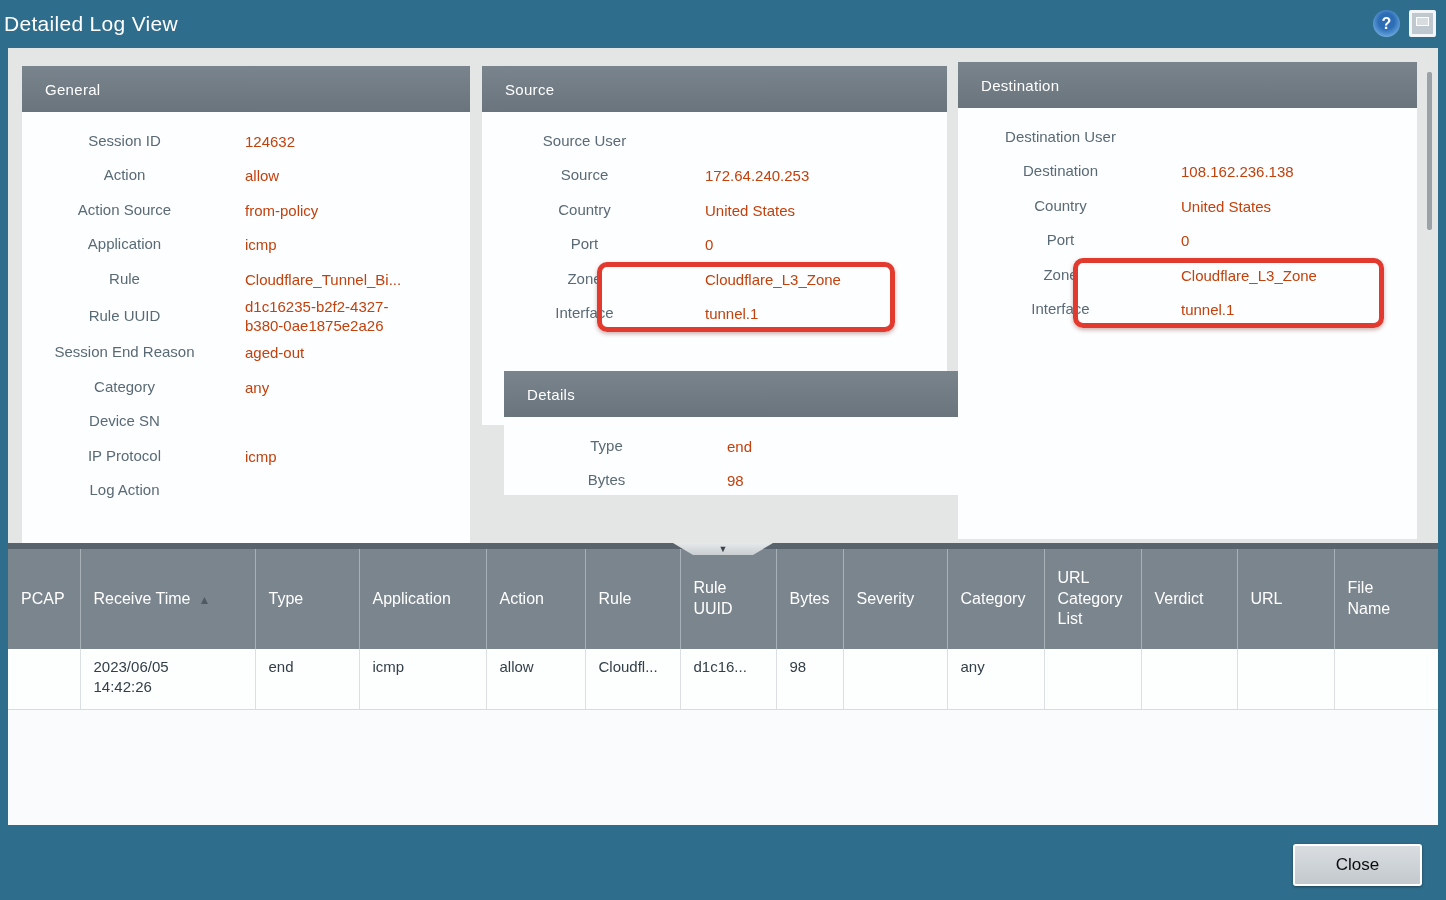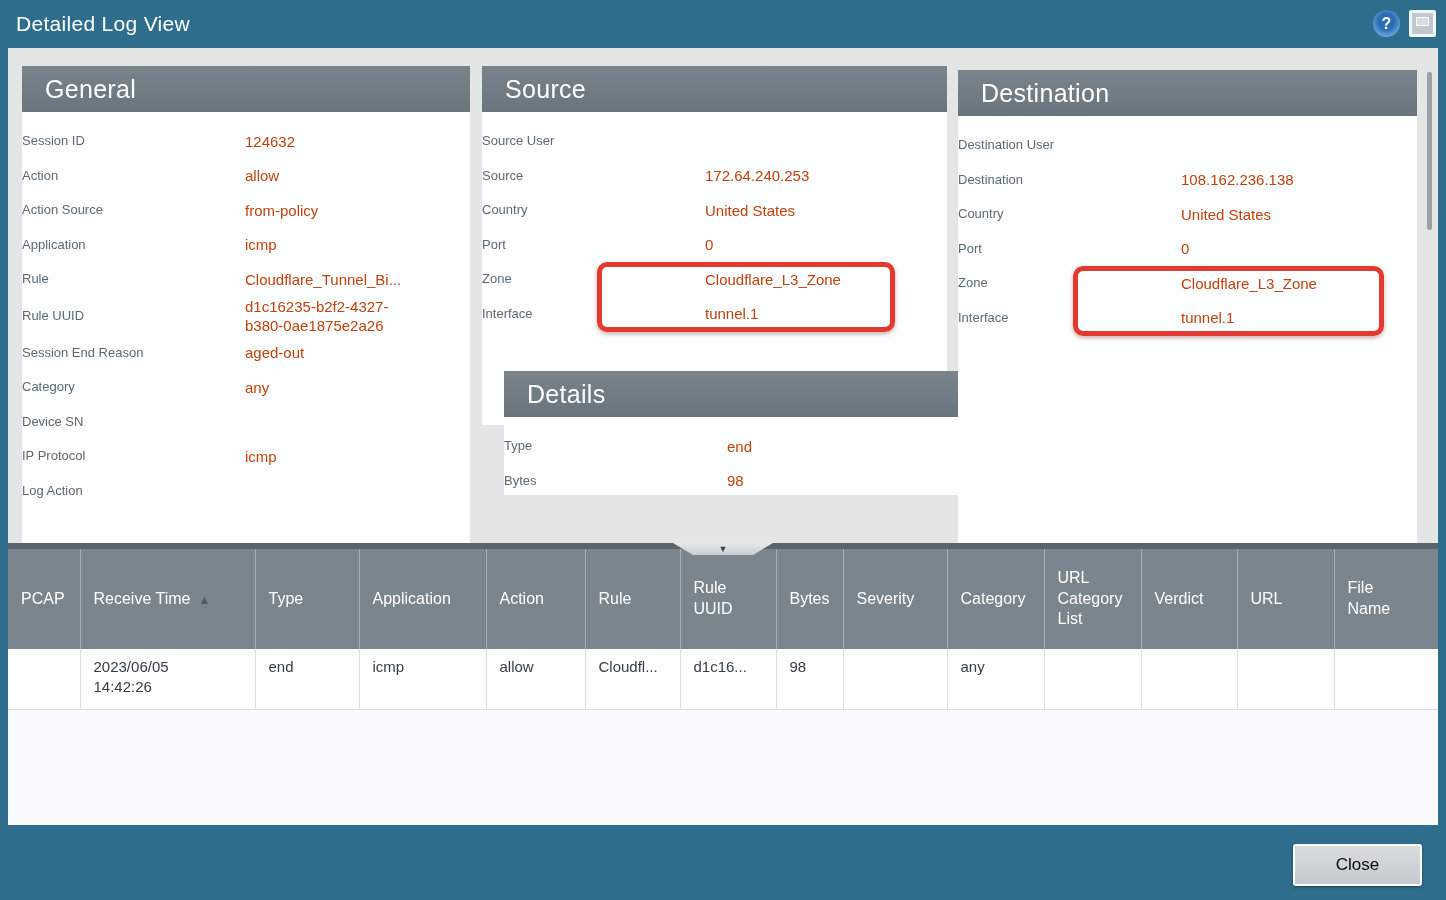--- a/index.html
+++ b/index.html
@@ -12,21 +12,21 @@
   }
   .stage { position: absolute; inset: 0; }
 
   
   .title-bar {
     position: absolute; left: 0; top: 0; width: 1446px; height: 48px;
     display: flex; align-items: center;
   }
   .title-text {
     color: #fff; font-size: 21px; font-weight: 300; letter-spacing: .3px;
-    padding-left: 16px;
+    padding-left: 4px;
   }
   .help-icon {
     position: absolute; left: 1373px; top: 10px; width: 27px; height: 27px;
     border-radius: 50%;
     background: radial-gradient(circle at 50% 42%, #2d6db5 38%, #5c9bd6 68%, #cfe4f6 100%);
     color: #fff; font-size: 16px; font-weight: bold;
     display: flex; align-items: center; justify-content: center;
     cursor: pointer;
   }
   .maximize-icon {
@@ -40,38 +40,38 @@
   }
 
   
   .top-pane {
     position: absolute; left: 8px; top: 48px; width: 1430px; height: 495px;
     background: #e4e5e5; overflow: hidden;
   }
   .panel { position: absolute; background: #fdfeff; overflow: hidden; }
   .panel-header {
     height: 46px; background: linear-gradient(#79848d, #69747d);
-    color: #fff; font-size: 25px; font-weight: 300; letter-spacing: .3px;
+    color: #fff; font-size: 15px; font-weight: 300; letter-spacing: .3px;
     display: flex; align-items: center; padding-left: 23px;
   }
   .panel-content { padding-top: 12px; }
   .frow { min-height: 34.5px; display: flex; align-items: center; }
   .flabel {
-    width: 205px; text-align: left; color: #5a6a75; font-size: 13px;
+    width: 205px; text-align: center; color: #5a6a75; font-size: 15px;
     flex: none; line-height: 1.25;
   }
   .fvalue {
     margin-left: 18px; color: #c2410c; font-size: 15px; line-height: 1.3;
   }
   .fvalue.uuid { max-width: 168px; word-wrap: break-word; }
 
   .panel-general   { left: 14px;  top: 18px;  width: 448px; height: 477px; }
   .panel-source    { left: 474px; top: 18px;  width: 465px; height: 359px; }
   .panel-details   { left: 496px; top: 323px; width: 465px; height: 124px; }
-  .panel-destination { left: 950px; top: 22px; width: 459px; height: 477px; }
+  .panel-destination { left: 950px; top: 14px; width: 459px; height: 477px; }
 
   .highlight-annotation {
     position: absolute; border: 5px solid #e23a2e; border-radius: 10px;
     box-shadow: 0 2px 4px rgba(110, 30, 20, .35);
     pointer-events: none; z-index: 5;
   }
   .hl-source      { left: 115px; top: 196px; width: 298px; height: 70px; }
   .hl-destination { left: 115px; top: 196px; width: 311px; height: 70px; }
 
   .v-scrollbar-thumb {

